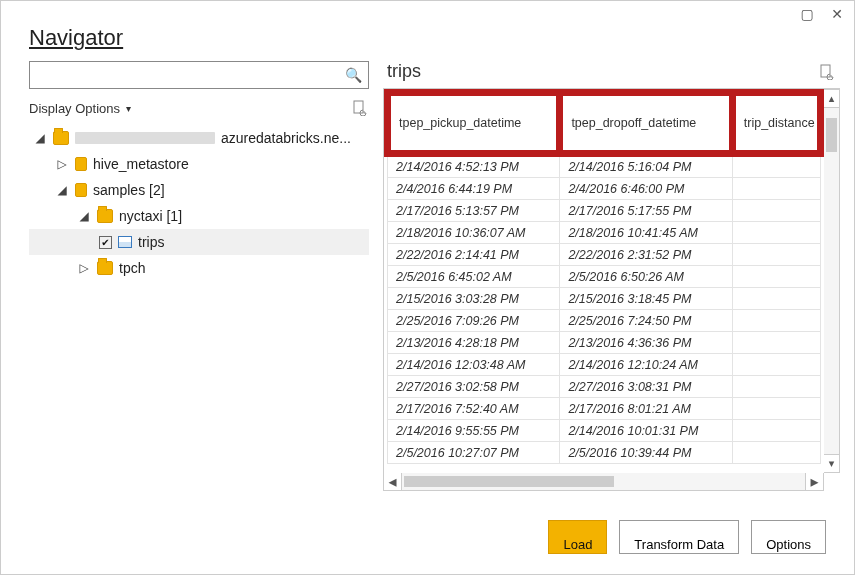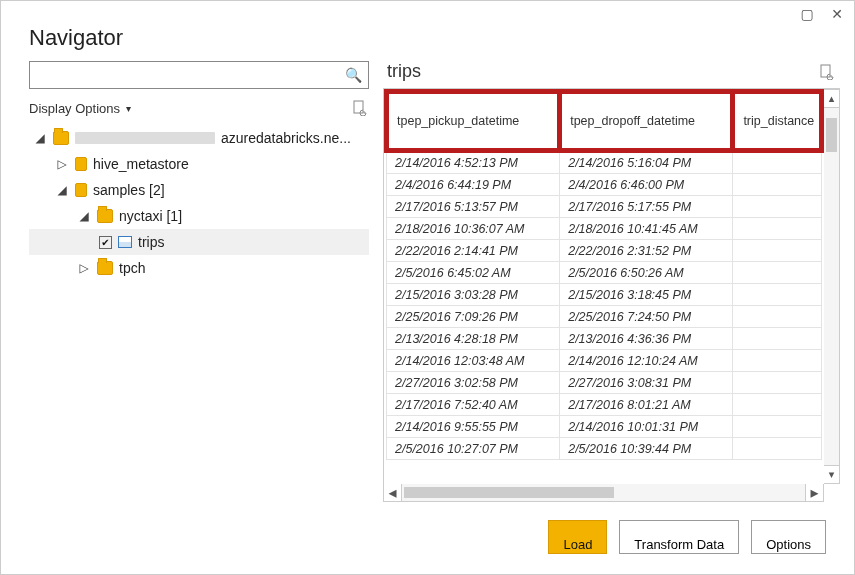--- a/index.html
+++ b/index.html
@@ -28,20 +28,21 @@
   }
   .win-btn {
     width: 14px; height: 14px;
     display: flex; align-items: center; justify-content: center;
     font-size: 14px; color: #555; cursor: default;
   }
   .header {
     padding: 4px 28px 10px 28px;
     font-size: 22px;
     color: #222;
+    text-decoration: underline;
   }
   .body {
     display: flex;
     flex: 1;
     padding: 0 14px 0 28px;
     gap: 14px;
     min-height: 0;
   }
   .left {
     width: 340px;
@@ -141,21 +142,21 @@
     font-size: 12.5px;
     font-style: italic;
     width: 100%;
     table-layout: fixed;
   }
   table.grid th {
     font-style: normal;
     font-weight: normal;
     text-align: left;
     background:#fff;
-    border:5px solid #b91c1c;
+    border:7px solid #b91c1c;
     padding: 20px 8px;
     color:#333;
     height: 28px;
     overflow: hidden;
     white-space: nowrap;
   }
   table.grid td {
     border:1px solid #e3e3e3;
     padding: 3px 8px;
     text-align: left;
@@ -198,20 +199,21 @@
     display:flex; justify-content:flex-end; gap:12px;
     padding: 18px 28px 20px 0;
   }
   .btn {
     height: 24px;
     padding: 16px 14px;
     font-size: 13px;
     border: 1px solid #999;
     background: #fff;
     cursor: pointer;
+    margin-top: 11px;
   }
   .btn.primary {
     background: #f3b200;
     border-color: #d99a00;
     color: #111;
   }
 </style>
 </head>
 <body>
 

